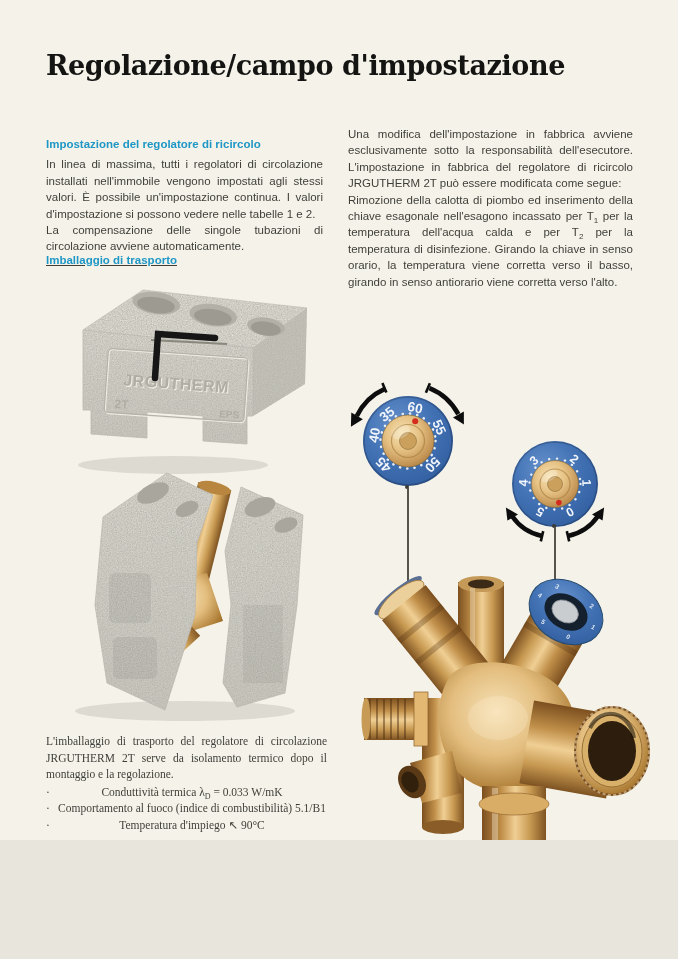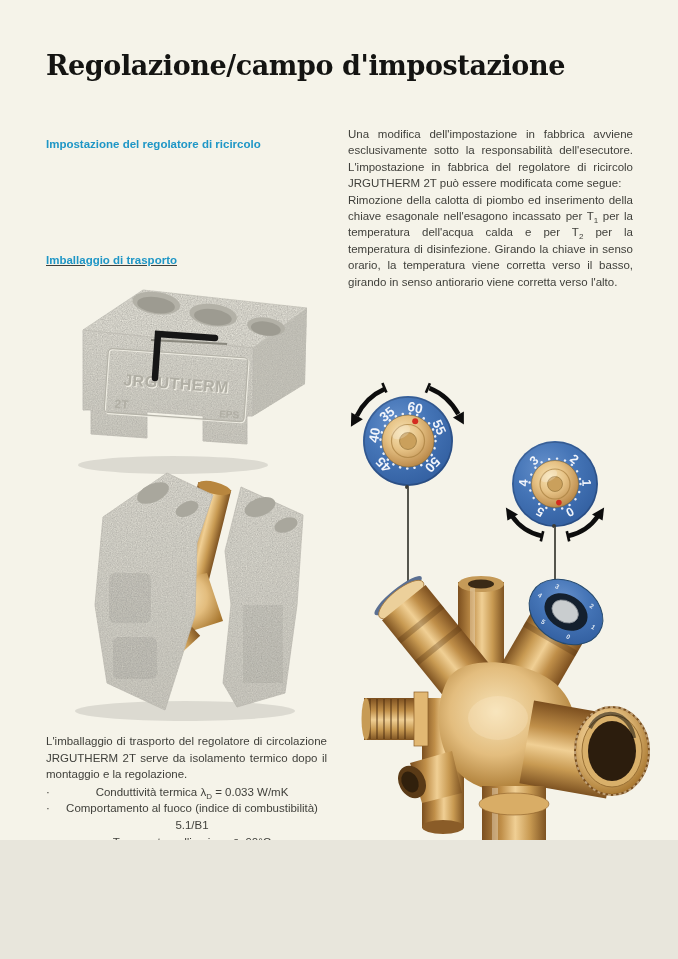--- a/index.html
+++ b/index.html
@@ -15,21 +15,21 @@
   }
   .col { position:absolute; font-size:11.5px; line-height:16.4px; text-align:justify; }
   .col-left  { left:46px;  top:126px; width:277px;margin-top:10px; }
   .col-right { left:348px; top:126px; width:285px; }
   .col h2, .blue-head {
     margin:0 0 4px 0; font-size:11.5px; font-weight:bold; color:#1e96c6; text-align:left;
   }
   .col p { margin:0; }
   sub { font-size:8px; line-height:0; }
   .head-imballaggio { position:absolute; left:46px; top:252px; width:277px;text-decoration:underline; }
-  .pack-note { position:absolute; left:46px; top:733px; width:281px; font-size:11.5px; line-height:16.6px; }
+  .pack-note { position:absolute; left:46px; top:733px; width:281px; font-size:11.5px; line-height:16.6px;font-family:Liberation Serif, serif; }
   .pack-note .paras { text-align:justify; }
   .pack-note .paras p { margin:0; }
   .bullets { margin-top:1px; }
   .bullet { display:flex; }
   .bullet .dot { width:11px; flex:0 0 11px; text-align:left; }
   .bullet .txt { flex:1; text-align:center; }
   .fig { position:absolute; }
   .callout-line { position:absolute; width:1.5px; background:#55554d; }
   .callout-dot { position:absolute; width:4px; height:4px; border-radius:50%; background:#3c3c36; }
   svg { display:block; }
@@ -91,20 +91,22 @@
   </defs>
 </svg>
 
 <div class="page">
 
   <h1 class="page-title">Regolazione/campo d'impostazione</h1>
 
   <div class="col col-left">
     <h2>Impostazione del regolatore di ricircolo</h2>
     <div>
+        <p>In linea di massima, tutti i regolatori di circolazione installati nell'immobile vengono impostati agli stessi valori. È possibile un'impostazione continua. I valori d'impostazione si possono vedere nelle tabelle 1 e 2.</p>
+        <p>La compensazione delle singole tubazioni di circolazione avviene automaticamente.</p>
       </div>
   </div>
   <div class="col head-imballaggio">
     <h2>Imballaggio di trasporto</h2>
   </div>
 
   <div class="col col-right">
     <div>
         <p>Una modifica dell'impostazione in fabbrica avviene esclusivamente sotto la responsabilità dell'esecutore. L'impostazione in fabbrica del regolatore di ricircolo JRGUTHERM 2T può essere modificata come segue:</p>
         <p>Rimozione della calotta di piombo ed inserimento della chiave esagonale nell'esagono incassato per T<sub>1</sub> per la temperatura dell'acqua calda e per T<sub>2</sub> per la temperatura di disinfezione. Girando la chiave in senso orario, la temperatura viene corretta verso il basso, girando in senso antiorario viene corretta verso l'alto.</p>

